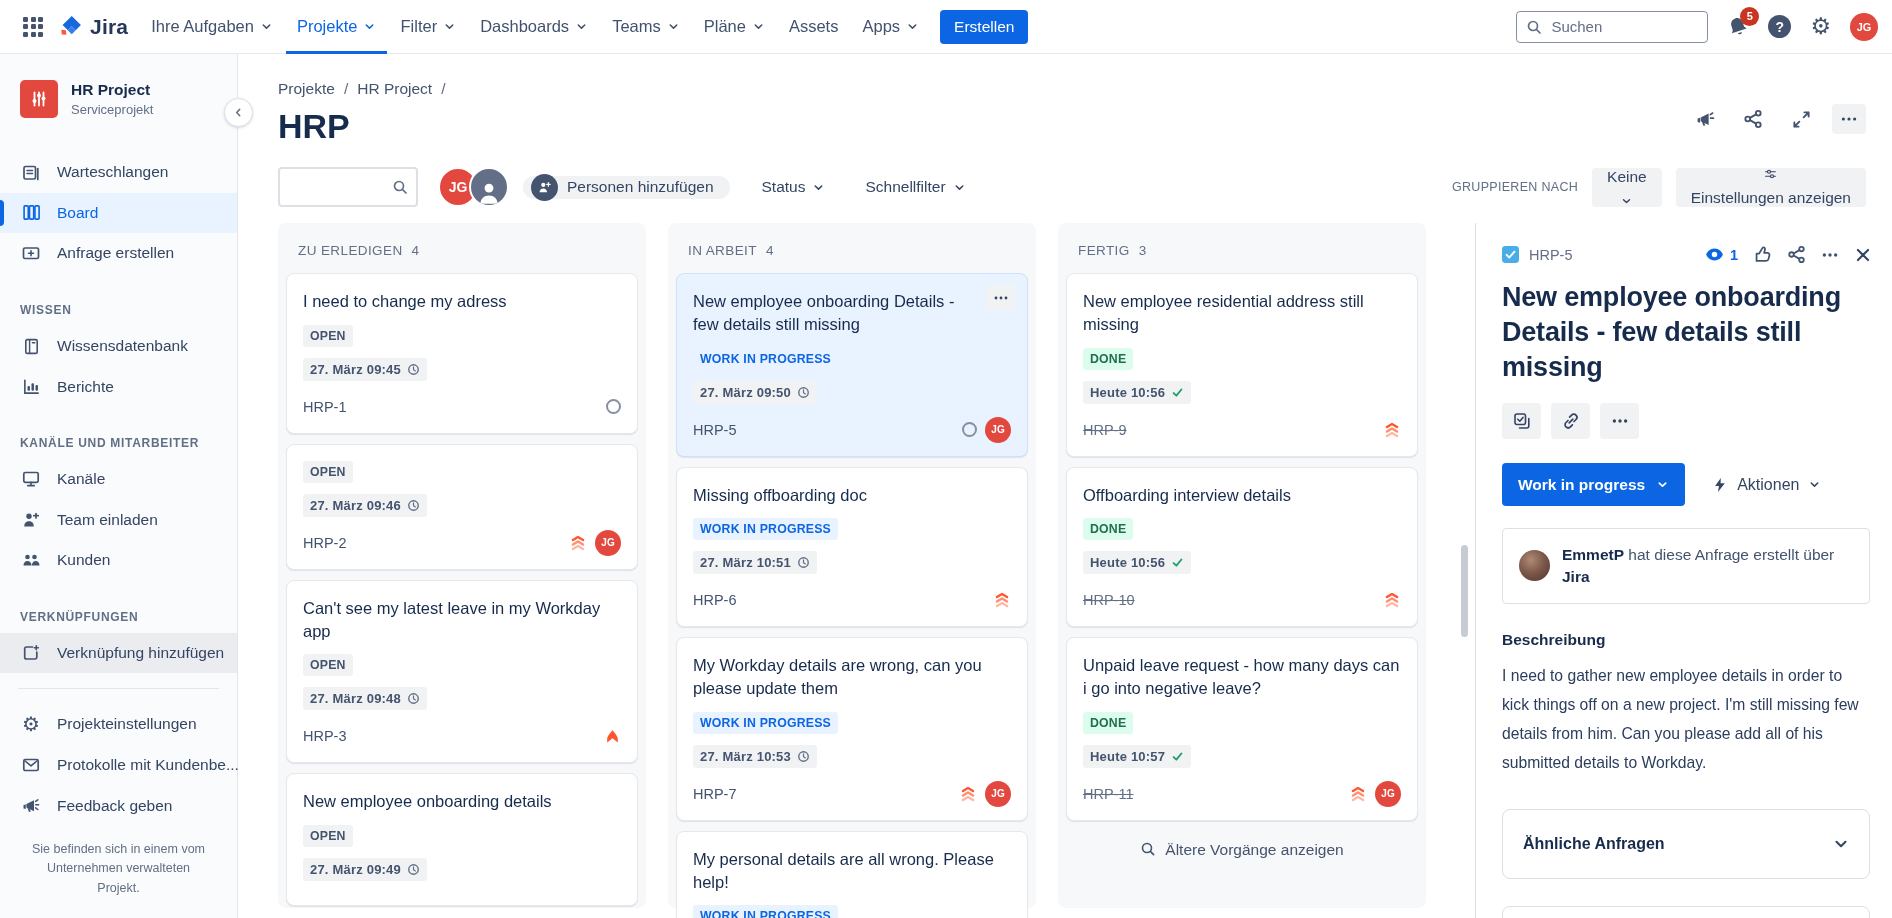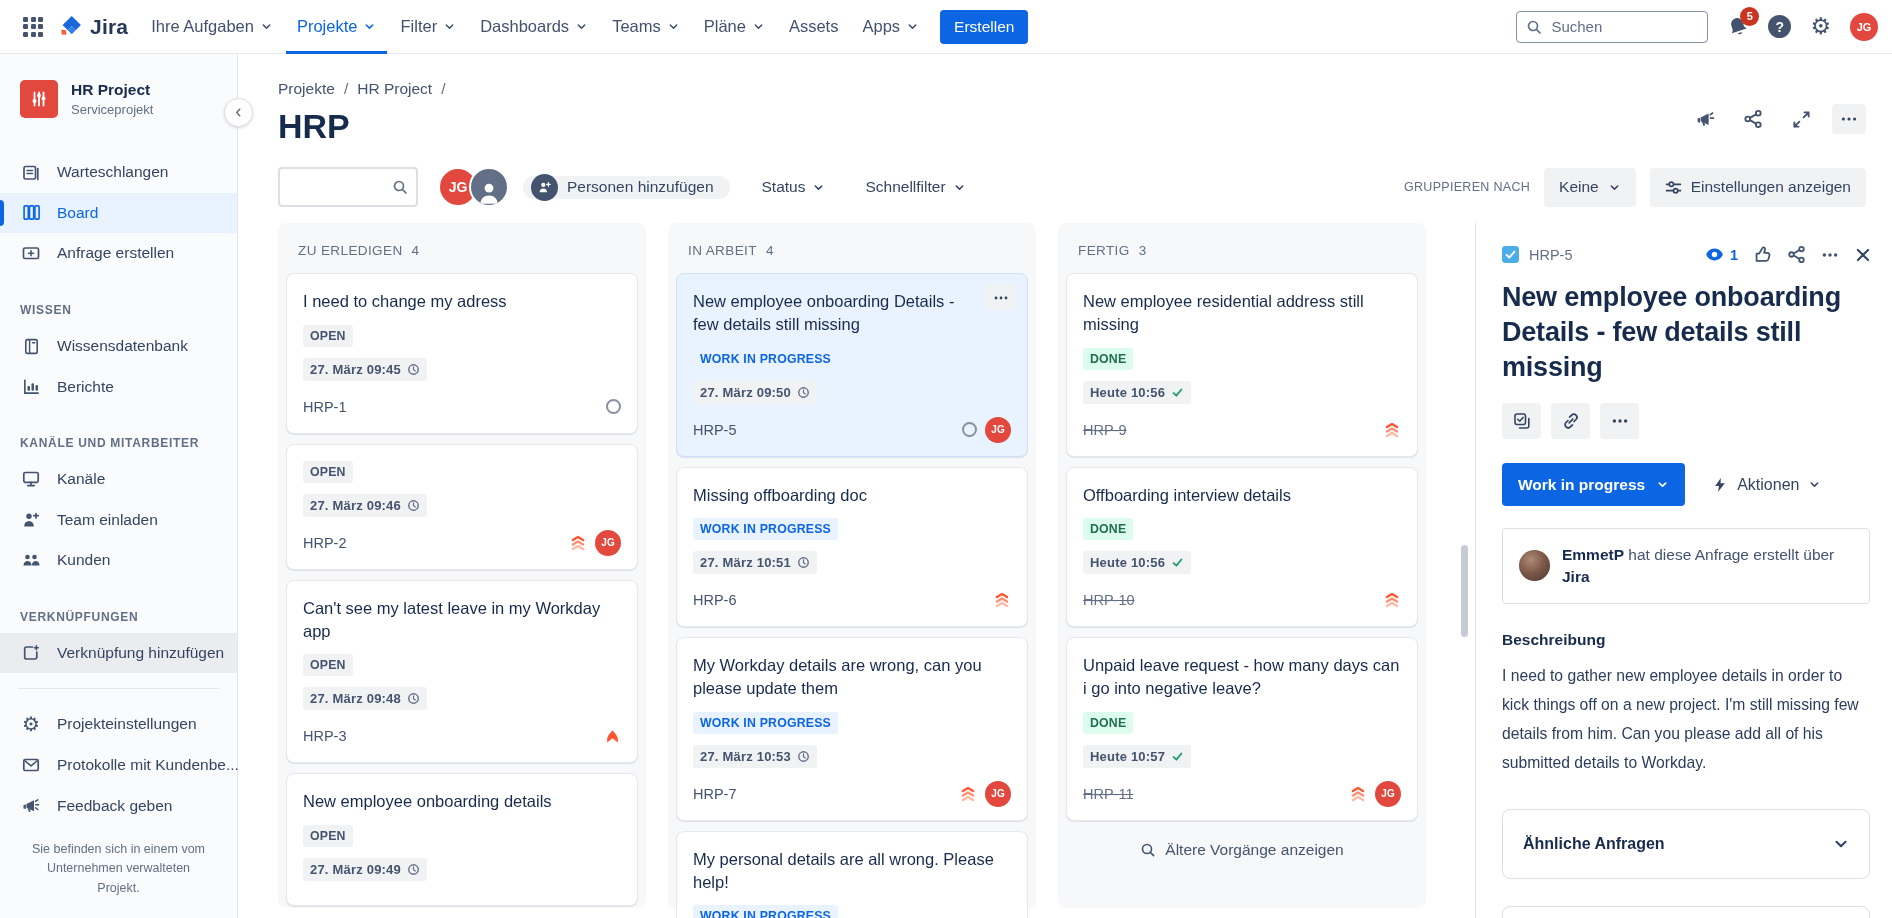--- a/index.html
+++ b/index.html
@@ -71,21 +71,21 @@
   .bt-search input { width:140px; height:40px; border:2px solid #dcdfe4; border-radius:4px; padding:0 34px 0 10px; font-size:15px; outline:none; background:#fff; font-family:inherit; }
   .bt-search svg { position:absolute; right:10px; }
   .bt-avatars { display:flex; align-items:center; margin-left:6px; }
   .bt-avatars > * + * { margin-left:-9px; }
   .gray-avatar { width:40px; height:40px; border-radius:50%; background:#626f86; border:2px solid #fff; display:flex; align-items:flex-end; justify-content:center; overflow:hidden; cursor:pointer; }
   .pill-btn { height:23px; background:#f1f2f4; border-radius:20px; display:flex; align-items:center; gap:9px; padding:0 16px 0 8px; font-size:15.5px; color:#344563; font-weight:500; }
   .pp-circle { width:27px; height:27px; border-radius:50%; background:#44546f; display:flex; align-items:center; justify-content:center; }
   .dd-text { display:flex; align-items:center; gap:7px; font-size:15.5px; color:#344563; font-weight:500; padding:0 6px; cursor:pointer; white-space:nowrap; }
   .bt-right { margin-left:auto; display:flex; align-items:center; gap:14px; }
   .groupby-label { font-size:12.5px; color:#626f86; letter-spacing:.3px; white-space:nowrap; }
-  .btn-grey { height:39px; background:#f1f2f4; border-radius:4px; display:flex; align-items:center; gap:9px; padding:0 15px; font-size:15.5px; color:#344563; font-weight:500; white-space:nowrap; }
+  .btn-grey { height:39px; background:#f1f2f4; border-radius:4px; display:flex; align-items:center; gap:9px; padding:0 15px; font-size:15.5px; color:#344563; font-weight:500; white-space:nowrap;flex-direction:column; }
 
   
   .content-row { flex:1; display:flex; min-height:0; margin-top:16px; position:relative; }
   .board { flex:1; display:flex; gap:22px; padding:0 10px 10px 40px; overflow:hidden; min-width:0; }
   .column { width:368px; flex-shrink:0; background:#f7f8f9; border-radius:8px; padding:8px; display:flex; flex-direction:column; }
   .col-header { font-size:13.5px; color:#626f86; font-weight:500; padding:12px 12px 15px; display:flex; gap:9px; letter-spacing:.4px; }
   .cards { display:flex; flex-direction:column; gap:10px; }
   .card { background:#fff; border-radius:8px; border:1px solid #e6e8ec; box-shadow:0 1px 1px rgba(9,30,66,.1); padding:16px 16px 13px; position:relative; cursor:pointer; }
   .card-selected { background:#e9f2ff; border-color:#cfe1fb; }
   .card-title { font-size:16.5px; color:#172b4d; line-height:1.38; margin-bottom:12px; }
@@ -95,21 +95,21 @@
   .badge-open { background:#f1f2f4; color:#44546f; }
   .badge-wip  { background:#e9f2ff; color:#0c66e4; }
   .badge-done { background:#dcfdee; color:#216e4e; }
   .badge-date { background:#f1f2f4; color:#44546f; font-size:13px; }
   .card-footer { display:flex; align-items:center; margin-top:13px; min-height:26px; }
   .card-key { font-size:14.5px; color:#44546f; }
   .card.done .card-key { text-decoration:line-through; color:#626f86; }
   .footer-icons { margin-left:auto; display:flex; align-items:center; gap:8px; }
   .ring { width:15px; height:15px; border:2px solid #8590a2; border-radius:50%; }
   .card-more { position:absolute; top:11px; right:11px; width:30px; height:25px; background:#f1f2f4; border-radius:4px; display:flex; align-items:center; justify-content:center; }
-  .show-older { display:flex; align-items:center; gap:9px; justify-content:center; padding:20px 0 8px; font-size:15.5px; color:#44546f; cursor:pointer; }
+  .show-older { display:flex; gap:9px; justify-content:center; padding:20px 0 8px; font-size:15.5px; color:#44546f; cursor:pointer; }
   .board-scrollthumb { position:absolute; right:424px; top:322px; width:7px; height:92px; background:#c7ccd4; border-radius:4px; }
 
   
   .panel { width:417px; flex-shrink:0; border-left:1px solid #dcdfe4; padding:22px 0 0 26px; display:flex; flex-direction:column; overflow:hidden; background:#fff; }
   .panel-top { display:flex; align-items:center; gap:10px; }
   .panel-key { font-size:14.5px; color:#626f86; font-weight:500; cursor:pointer; }
   .panel-top-icons { margin-left:auto; display:flex; align-items:center; gap:15px; padding-right:20px; }
   .watch { display:flex; align-items:center; gap:6px; cursor:pointer; }
   .watch-count { font-size:14.5px; font-weight:700; color:#0c66e4; }
   .picon { cursor:pointer; display:flex; }

